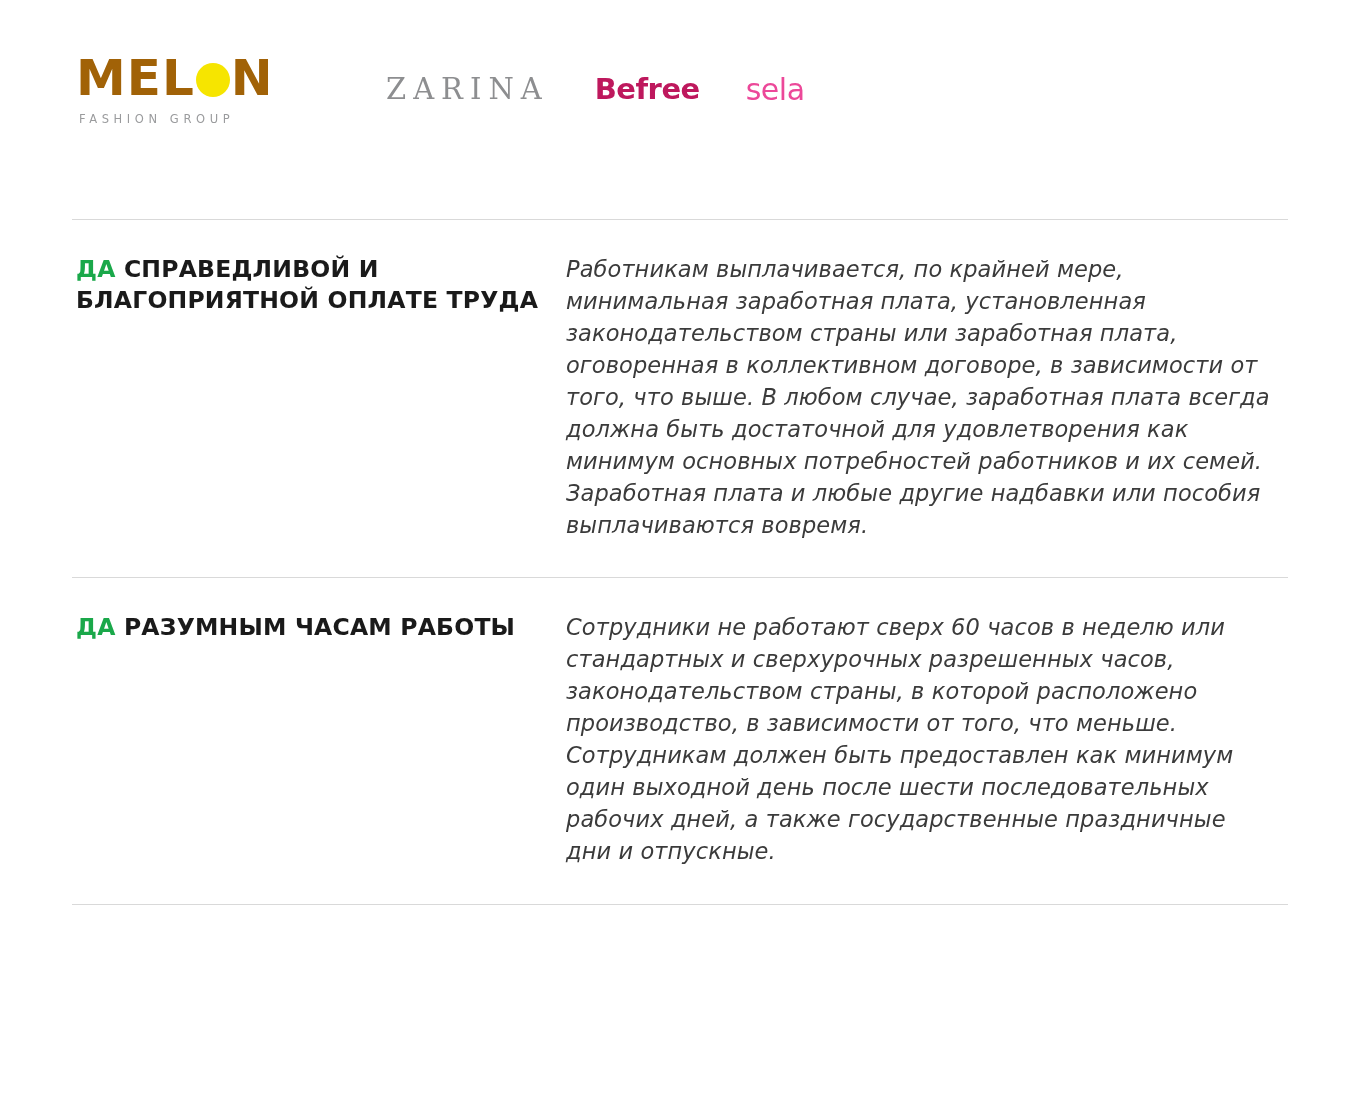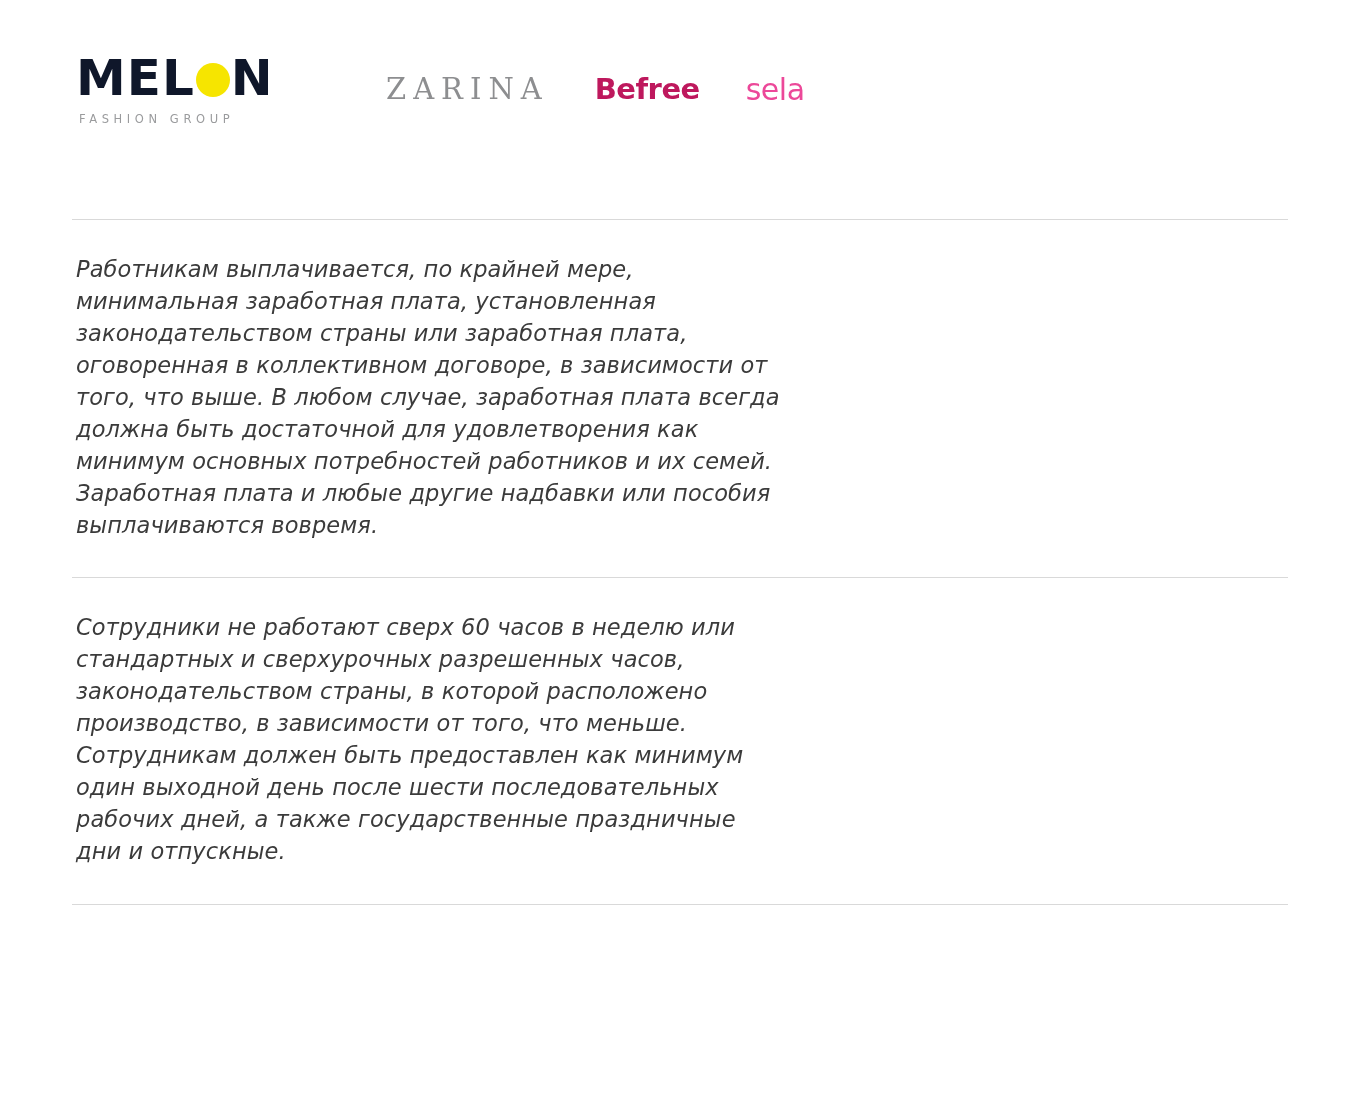--- a/index.html
+++ b/index.html
@@ -34,21 +34,21 @@
     position: relative;
     width: 240px;
     flex: 0 0 240px;
     padding-left: 4px;
   }
   .logo-word {
     font-family: "DejaVu Sans", "Liberation Sans", sans-serif;
     font-weight: bold;
     font-size: 50px;
     letter-spacing: 1px;
-    color: #0f172a;
+    color: #a16207;
     line-height: 1;
     display: flex;
     align-items: center;
   }
   .logo-dot {
     display: inline-block;
     width: 34px;
     height: 34px;
     border-radius: 50%;
     background: #f6e500;
@@ -176,28 +176,36 @@
       <span class="brand-befree">Befree</span>
       <span class="brand-sela">sela</span>
     </div>
 
   </div>
 
 
   <hr class="divider first">
 
   <div class="principle">
+    <div class="head">
+      <span class="yes">ДА</span>
+      <span>СПРАВЕДЛИВОЙ И БЛАГОПРИЯТНОЙ ОПЛАТЕ ТРУДА</span>
+    </div>
     <div class="body">
       <p>Работникам выплачивается, по крайней мере, минимальная заработная плата, установленная законодательством страны или заработная плата, оговоренная в коллективном договоре, в зависимости от того, что выше. В любом случае, заработная плата всегда должна быть достаточной для удовлетворения как минимум основных потребностей работников и их семей. Заработная плата и любые другие надбавки или пособия выплачиваются вовремя.</p>
     </div>
   </div>
 
   <hr class="divider">
 
   <div class="principle">
+    <div class="head">
+      <span class="yes">ДА</span>
+      <span>РАЗУМНЫМ ЧАСАМ РАБОТЫ</span>
+    </div>
     <div class="body">
       <p>Сотрудники не работают сверх 60 часов в неделю или стандартных и сверхурочных разрешенных часов, законодательством страны, в которой расположено производство, в зависимости от того, что меньше. Сотрудникам должен быть предоставлен как минимум один выходной день после шести последовательных рабочих дней, а также государственные праздничные дни и отпускные.</p>
     </div>
   </div>
 
   <hr class="divider">
 
 </div>
 
 </body></html>

